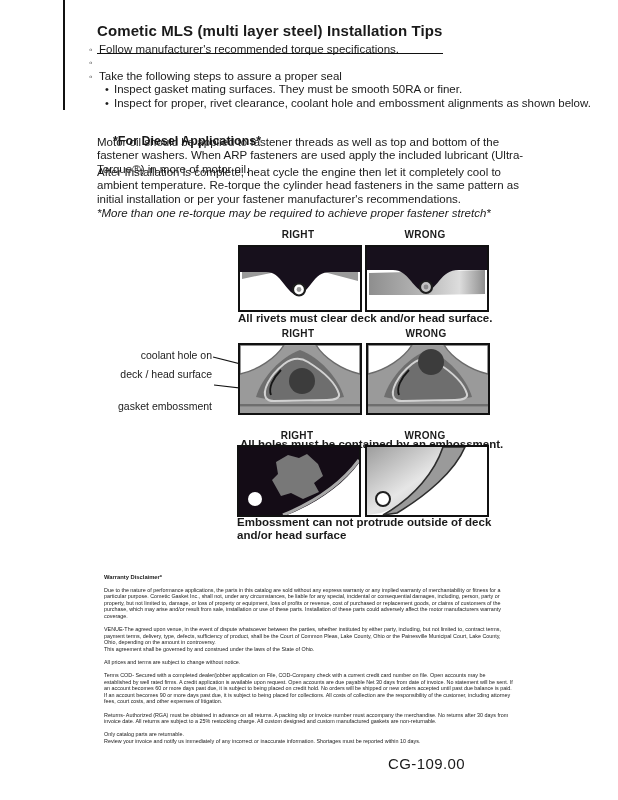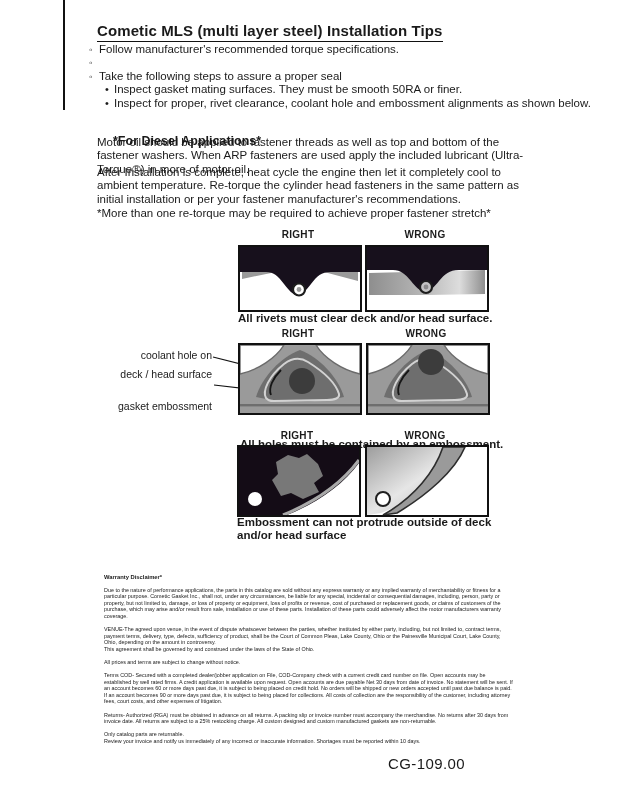--- a/index.html
+++ b/index.html
@@ -1,29 +1,29 @@
 <!DOCTYPE html>
 <html><head>
 <meta charset="utf-8">
 <style>
   html,body{margin:0;padding:0;}
   body{width:618px;height:800px;background:#ffffff;font-family:"Liberation Sans",sans-serif;color:#1a1a1a;position:relative;overflow:hidden;}
   .abs{position:absolute;}
   .edge-rule{left:63px;top:0;width:2px;height:110px;background:#111;}
-  .title{left:97px;top:22px;font-size:15px;font-weight:bold;border-bottom:1.6px solid #111;padding-bottom:2px;margin:0;letter-spacing:.1px;}
+  .title{left:97px;top:22px;font-size:15px;font-weight:bold;border-bottom:1.6px solid #111;padding-bottom:14px;margin:0;letter-spacing:.1px;}
   .tips{left:89px;top:43px;font-size:11.5px;line-height:13.4px;}
   .tip-row{display:flex;align-items:flex-start;}
   .tip-row .mk{width:10px;flex:0 0 10px;font-size:10px;line-height:13.4px;}
   .sub{margin-left:16px;}
   .sub .mk{width:9px;flex:0 0 9px;font-size:11px;}
   .diesel-h{left:97px;top:118px;font-size:12.5px;font-weight:bold;margin:16px;}
   .para{font-size:11.5px;line-height:13.4px;width:428px;}
   .p1{left:97px;top:136px;}
   .p2{left:97px;top:166px;}
-  .p3{left:97px;top:207px;}
+  .p3{left:97px;top:207px;font-style:italic;}
   .rw{width:120px;text-align:center;font-weight:bold;font-size:10px;letter-spacing:.3px;}
   .panel{width:120px;height:63px;border:2px solid #111;background:#fff;}
   .panel2,.panel3{height:68px;}
   .cap{font-size:11.5px;line-height:12.8px;white-space:pre-line;font-weight:bold;}
   .side-label{font-size:10.5px;line-height:19px;text-align:right;white-space:pre-line;width:108px;}
   .warranty{left:104px;top:574px;width:410px;font-size:5.4px;line-height:6.6px;}
   .warranty h3{font-size:5.8px;margin:0 0 6px 0;}
   .warranty p{margin:0 0 6.5px 0;white-space:pre-line;}
   .footer-code{left:388px;top:755px;font-size:15px;letter-spacing:.4px;}
   svg{display:block;}

